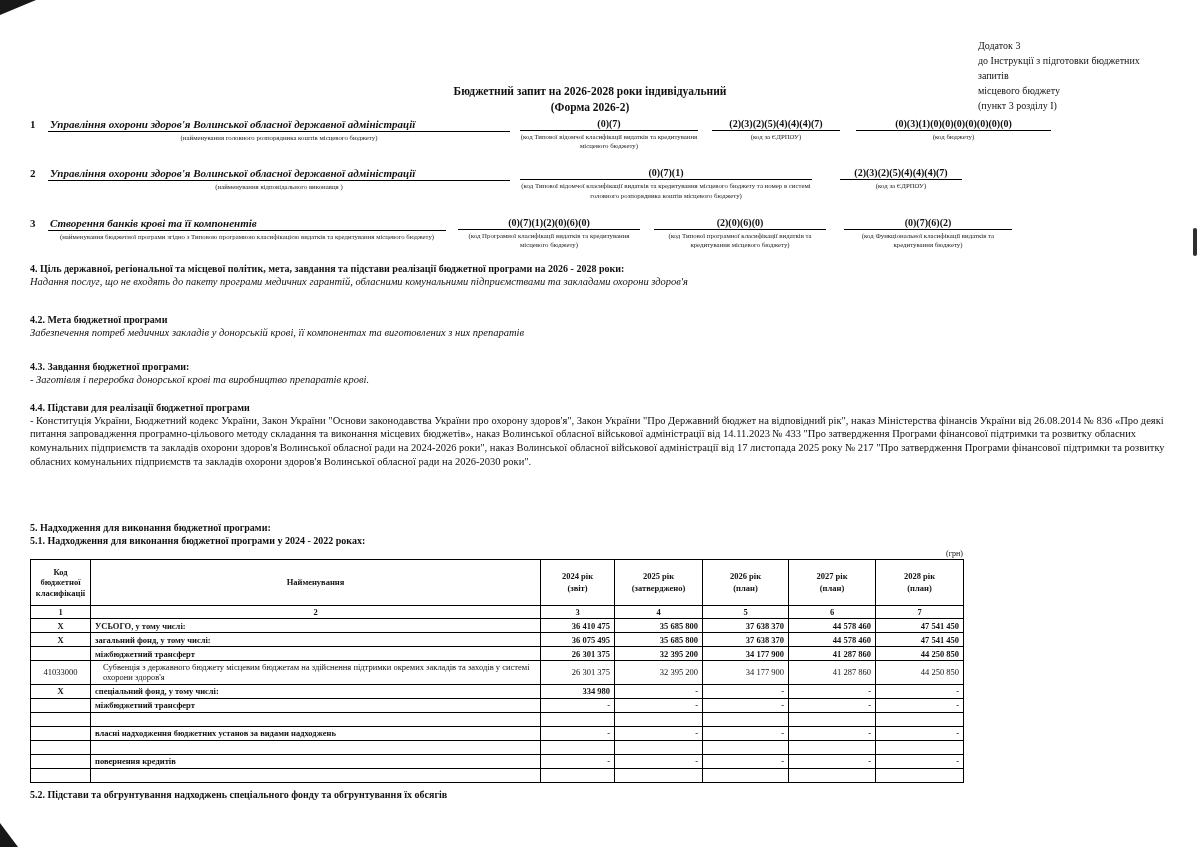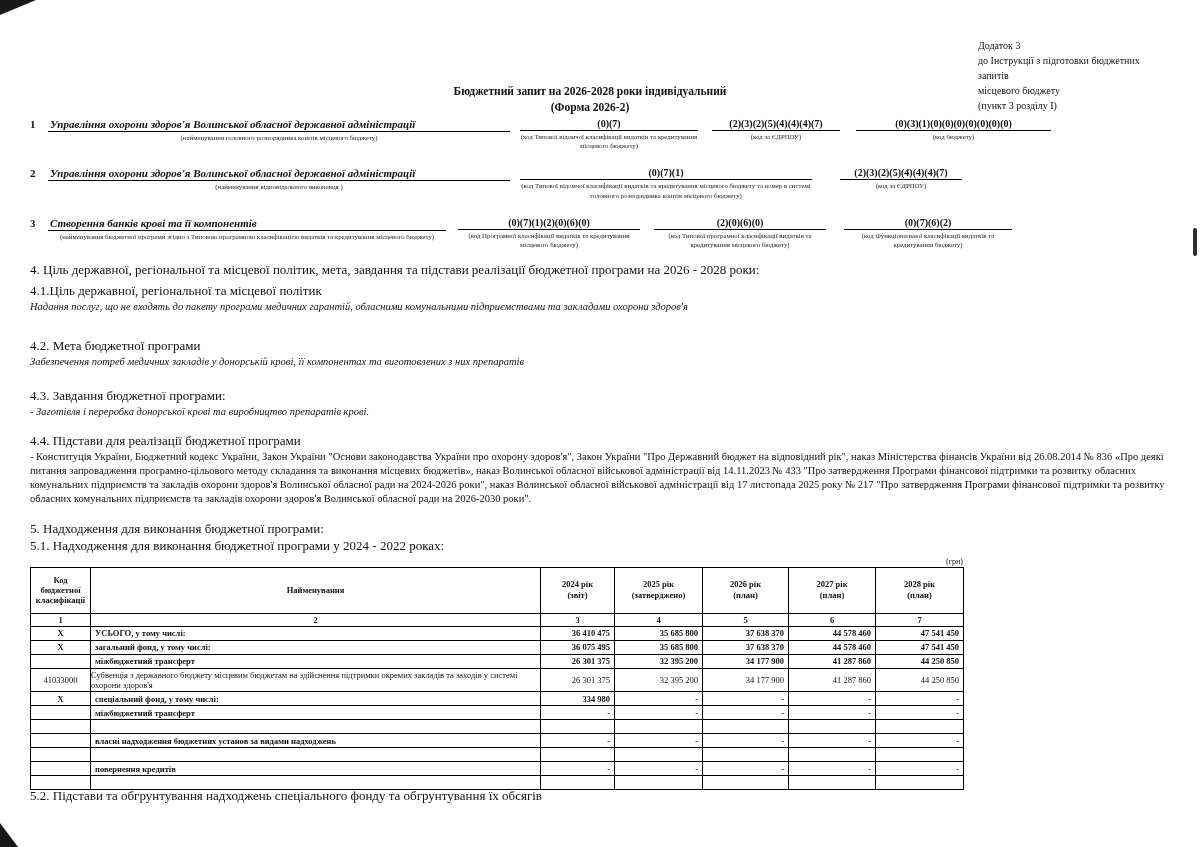--- a/index.html
+++ b/index.html
@@ -40,21 +40,21 @@
   .fr-name { flex:none; }
   .fr-name .name-text { font-weight:bold; font-size:11px;
     border-bottom:1.5px solid #000; padding:0 4px 1px 2px;font-style:italic; }
   .caption { font-size:6.8px; line-height:1.35; text-align:center; padding-top:1px; color:#222; }
   .fr-code { flex:none; text-align:center; }
   .fr-code .code-value { font-weight:bold; font-size:10px;
     border-bottom:1.5px solid #000; padding:0 14px 1px; display:block; }
 
   
   .sec4 { position:absolute; left:30px; top:262px; width:1140px; }
-  .h-bold { font-weight:normal; font-size:13px; line-height:1.3; }
+  .h-bold { font-weight:bold; font-size:10px; line-height:1.3; }
   .body-text { font-size:10.5px; line-height:1.32; }
   .mt4  { margin-top:4px; }
   .mt8  { margin-top:0;font-style:italic; }
   .mt14 { margin-top:14px; }
   .mt20 { margin-top:20px; }
   .mt24 { margin-top:24px; }
 
   
   .sec5 { position:absolute; left:30px; top:521px; width:1140px; }
   .units { width:933px; text-align:right; font-size:8px; margin-top:2px; }
@@ -64,21 +64,21 @@
   table.rev { border:1.5px solid #000; }
   table.rev thead th { font-weight:bold; text-align:center; }
   .th-main { height:46px; }
   .th-sub div { line-height:1.35; }
   .th-nums th { height:13px; font-size:7px; padding:0 2px; }
   table.rev tbody td { height:14px; }
   .c-code { text-align:center; font-weight:bold; }
   .c-name { text-align:left; }
   .c-val  { text-align:right; white-space:nowrap; }
   tr.bold .c-name, tr.bold .c-val { font-weight:bold; }
-  tr:not(.bold) .c-name { padding-left:0; }
+  tr:not(.bold) .c-name { padding-left:12px; }
   tr:not(.bold) .c-code { font-weight:normal; }
 
   .sec52 { position:absolute; left:30px; top:788px; width:1140px; }
 </style>
 </head>
 <body>
 
 <div class="page">
   <div class="content">
 
@@ -152,21 +152,20 @@
         </div>
         <div class="fr-code" style="width:168px; margin-left:18px;">
           <span class="code-value">(0)(7)(6)(2)</span>
           <div class="caption">(код Функціональної класифікації видатків та кредитування бюджету)</div>
         </div>
       </div>
     </div>
 
     <div class="sec4">
       <div class="h-bold">4. Ціль державної, регіональної та місцевої політик, мета, завдання та підстави реалізації бюджетної програми на 2026 - 2028 роки:</div>
-      <div class="h-bold mt4">4.1.Ціль державної, регіональної та місцевої політик</div>
       <div class="body-text mt8">Надання послуг, що не входять до пакету програми медичних гарантій, обласними комунальними підприємствами та закладами охорони здоров'я</div>
 
       <div class="h-bold mt24">4.2. Мета бюджетної програми</div>
       <div class="body-text mt8">Забезпечення потреб медичних закладів у донорській крові, її компонентах та виготовлених з них препаратів</div>
 
       <div class="h-bold mt20">4.3. Завдання бюджетної програми:</div>
       <div class="body-text mt8">- Заготівля і переробка донорської крові та виробництво препаратів крові.</div>
 
       <div class="h-bold mt14">4.4. Підстави для реалізації бюджетної програми</div>
       <div class="body-text">- Конституція України, Бюджетний кодекс України,  Закон України "Основи законодавства України про охорону здоров'я", Закон України "Про Державний бюджет на відповідний рік", наказ Міністерства фінансів України від 26.08.2014 № 836 «Про деякі питання запровадження програмно-цільового методу складання та виконання місцевих бюджетів»,  наказ  Волинської обласної військової адміністрації від 14.11.2023 № 433 "Про затвердження Програми фінансової підтримки та розвитку обласних комунальних підприємств та закладів охорони здоров'я Волинської обласної ради на 2024-2026 роки", наказ Волинської обласної військової адміністрації від 17 листопада 2025 року № 217 "Про затвердження Програми фінансової підтримки та розвитку обласних комунальних підприємств та закладів охорони здоров'я Волинської обласної ради на 2026-2030 роки".</div>

